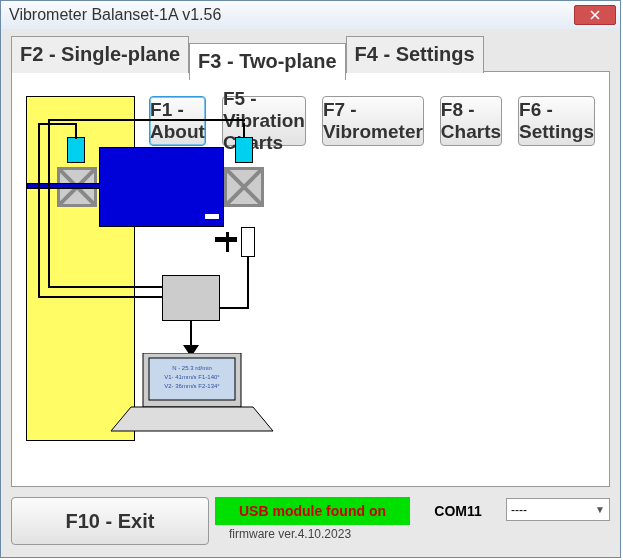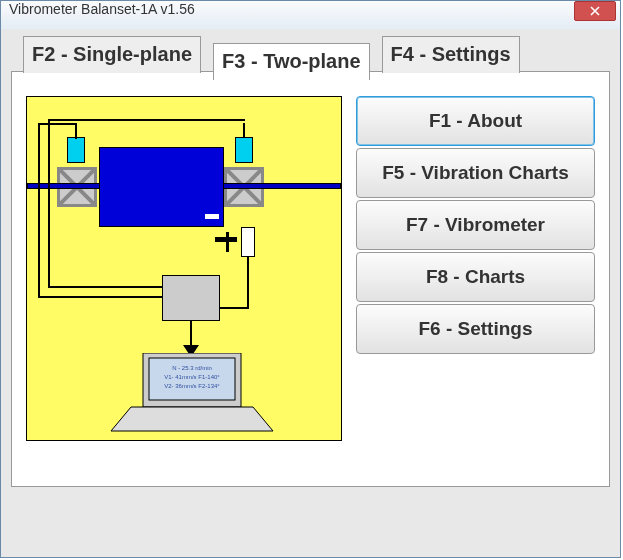--- a/index.html
+++ b/index.html
@@ -14,23 +14,23 @@
     border: 1px solid #6b8aa8;
     background: #e8e8e8;
     position: relative;
     box-sizing: border-box;
   }
   .titlebar {
     height: 28px;
     background: linear-gradient(to bottom, #fafbfd, #e4ecf5);
     border-bottom: 1px solid #c9d6e4;
     display: flex;
-    align-items: flex-start;
+    align-items: center;
     padding: 0 4px 0 8px;
-    font-size: 14px;
+    font-size: 16px;
     color: #333;
   }
   .titlebar .title { flex: 1; }
   .close-btn {
     width: 40px;
     height: 18px;
     background: #d15050;
     border: 1px solid #a33;
     border-radius: 2px;
     display: flex;
@@ -55,21 +55,20 @@
     border: 1px solid #999;
     border-bottom: none;
     padding: 6px 8px;
     font-size: 20px;
     font-weight: bold;
     background: #eee;
     color: #333;
     position: relative;
     top: 1px;
     cursor: pointer;
-    margin-left: 12px;
   }
   .tab.active {
     background: #fff;
     top: 8px;
     padding-bottom: 7px;
     z-index: 3;
   }
   .tabpanel {
     position: absolute;
     top: 42px;
@@ -92,22 +91,22 @@
   .diagram {
     width: 314px;
     height: 343px;
     background: #fffc66;
     border: 1px solid #000;
     position: relative;
   }
   .buttons {
     flex: 1;
     display: flex;
-    flex-direction: column;
-    gap: 2px;
+    flex-direction: row;
+    gap: 16px;
   }
   .big-btn {
     height: 48px;
     border: 1px solid #999;
     border-radius: 4px;
     background: linear-gradient(to bottom, #fcfcfc, #e2e2e2);
     font-size: 19px;
     font-weight: bold;
     color: #333;
     cursor: pointer;
@@ -281,15 +280,29 @@
           <div class="big-btn focused">F1 - About</div>
           <div class="big-btn">F5 - Vibration Charts</div>
           <div class="big-btn">F7 - Vibrometer</div>
           <div class="big-btn">F8 - Charts</div>
           <div class="big-btn">F6 - Settings</div>
         </div>
 
       </div>
     </div>
 
+    <div class="bottombar">
+      <div class="exit-btn">F10 - Exit</div>
+      <div class="status-wrap">
+        <div class="status-row">
+          <div class="status-green">USB module found on</div>
+          <div class="com-label">COM11</div>
+          <div class="combo">
+            <span class="val">----</span>
+            <span class="arrow">▼</span>
+          </div>
+        </div>
+        <div class="fw-label">firmware ver.4.10.2023</div>
+      </div>
+    </div>
 
   </div>
 </div>
 
 </body></html>

